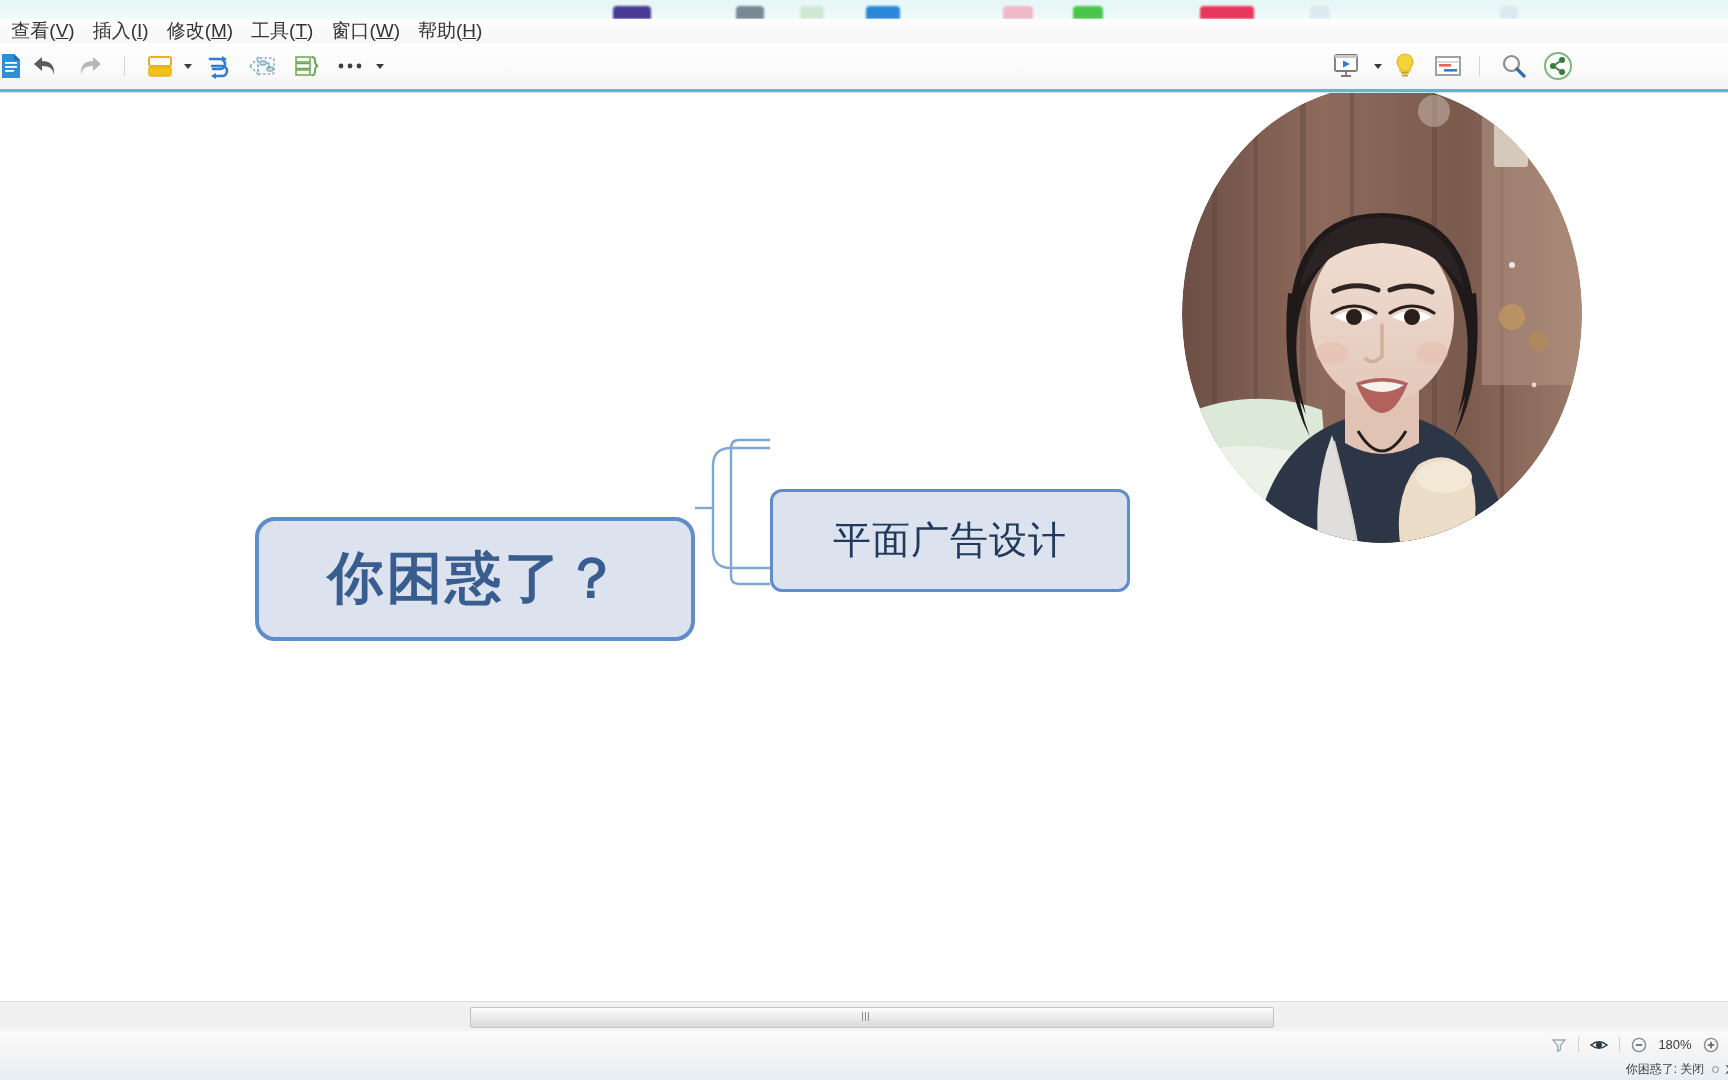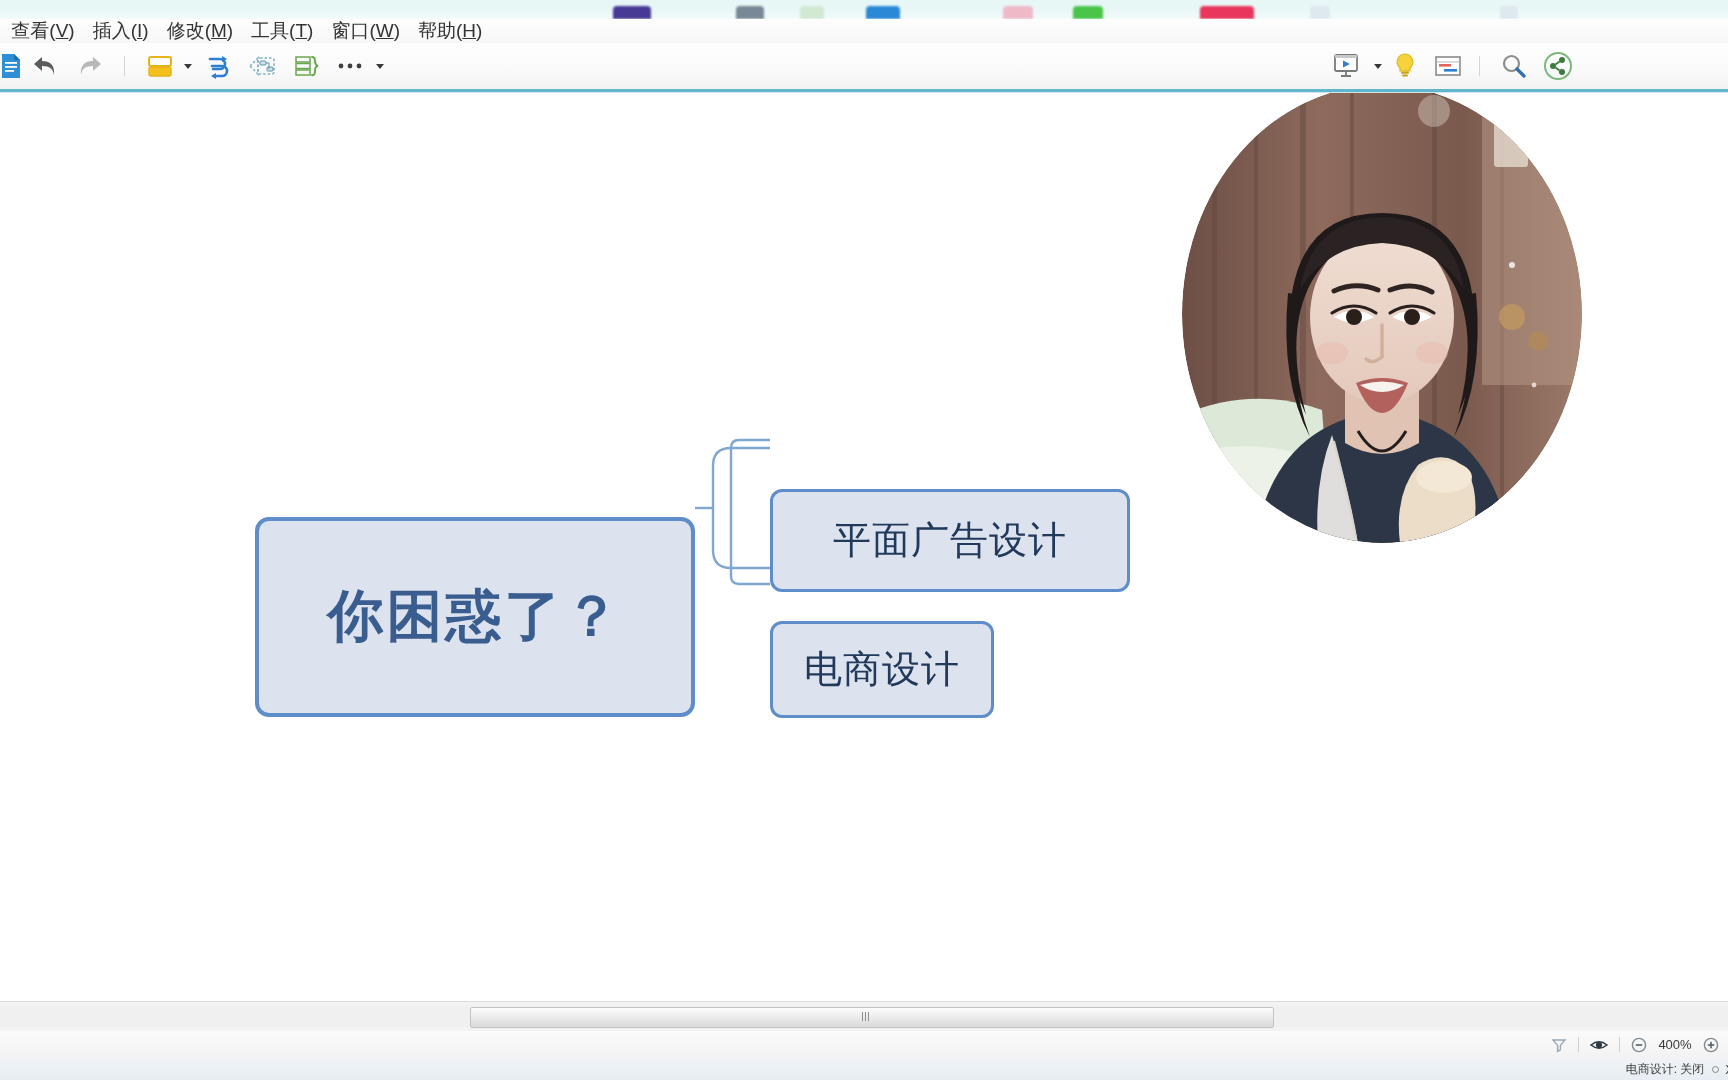--- a/index.html
+++ b/index.html
@@ -46,22 +46,22 @@
     overflow:hidden;
   }
   
   .node{
     position:absolute;box-sizing:border-box;
     background:#dce3ee;border:3px solid #5e8dc9;border-radius:12px;
     display:flex;align-items:center;justify-content:center;
     color:#2b4a72;
   }
   #node-root{
-    left:255px;top:424px;width:440px;height:200px;
-    border-width:4px;border-radius:14px;
+    left:255px;top:424px;width:440px;height:124px;
+    border-width:4px;border-radius:20px;
   }
   #node-root .ntext{font-size:56px;font-weight:bold;letter-spacing:3px;color:#3a5d8f;}
   #node-a{left:770px;top:396px;width:360px;height:103px;}
   #node-a .ntext{font-size:38px;color:#213a5c;letter-spacing:1px;}
   #node-b{left:770px;top:528px;width:224px;height:97px;}
   #node-b .ntext{font-size:38px;color:#213a5c;letter-spacing:1px;}
   
   #hscroll-wrap{
     position:absolute;left:0;top:1001px;width:1728px;height:30px;
     background:#f3f3f3;border-top:1px solid #dcdcdc;border-bottom:1px solid #d0d0d0;
@@ -271,23 +271,20 @@
   </svg>
 
   <div class="node" id="node-root">
     <span class="ntext">你困惑了？</span>
   </div>
 
   <div class="node" id="node-a">
     <span class="ntext">平面广告设计</span>
   </div>
 
-  <div class="node" id="node-b">
-    <span class="ntext">电商设计</span>
-  </div>
 
   <div id="webcam" style="top:-8px;">
     <svg width="400" height="458" viewBox="0 0 400 458">
       <defs>
         <clipPath id="circClip">
             <ellipse cx="200" cy="229" rx="200" ry="229"></ellipse>
           </clipPath>
         <linearGradient id="wall" x1="0" y1="0" x2="1" y2="0">
           <stop offset="0" stop-color="#6d4f46"></stop>
           <stop offset="0.35" stop-color="#8d6a5c"></stop>
@@ -387,27 +384,27 @@
       <circle cx="9" cy="8" r="3.1" fill="#2e3b45"></circle>
     </svg>
   </div>
   <div class="sbsep"></div>
   <div class="sb">
     <svg width="16" height="16" viewBox="0 0 16 16">
       <circle cx="8" cy="8" r="6.6" fill="none" stroke="#7f8b93" stroke-width="1.4"></circle>
       <line x1="4.8" y1="8" x2="11.2" y2="8" stroke="#55616a" stroke-width="1.6"></line>
     </svg>
   </div>
-  <div id="zoom-level">400%</div>
+  <div id="zoom-level">180%</div>
   <div class="sb" style="margin-right:2px;">
     <svg width="16" height="16" viewBox="0 0 16 16">
       <circle cx="8" cy="8" r="6.6" fill="none" stroke="#7f8b93" stroke-width="1.4"></circle>
       <line x1="4.8" y1="8" x2="11.2" y2="8" stroke="#55616a" stroke-width="1.6"></line>
       <line x1="8" y1="4.8" x2="8" y2="11.2" stroke="#55616a" stroke-width="1.6"></line>
     </svg>
   </div>
 </div>
 
 <div id="footer">
-  <span id="autosave">电商设计: 关闭</span>
+  <span id="autosave">你困惑了: 关闭</span>
   <span class="dotmark"></span>
   <span id="corner-x">X</span>
 </div>
 
 </body></html>

